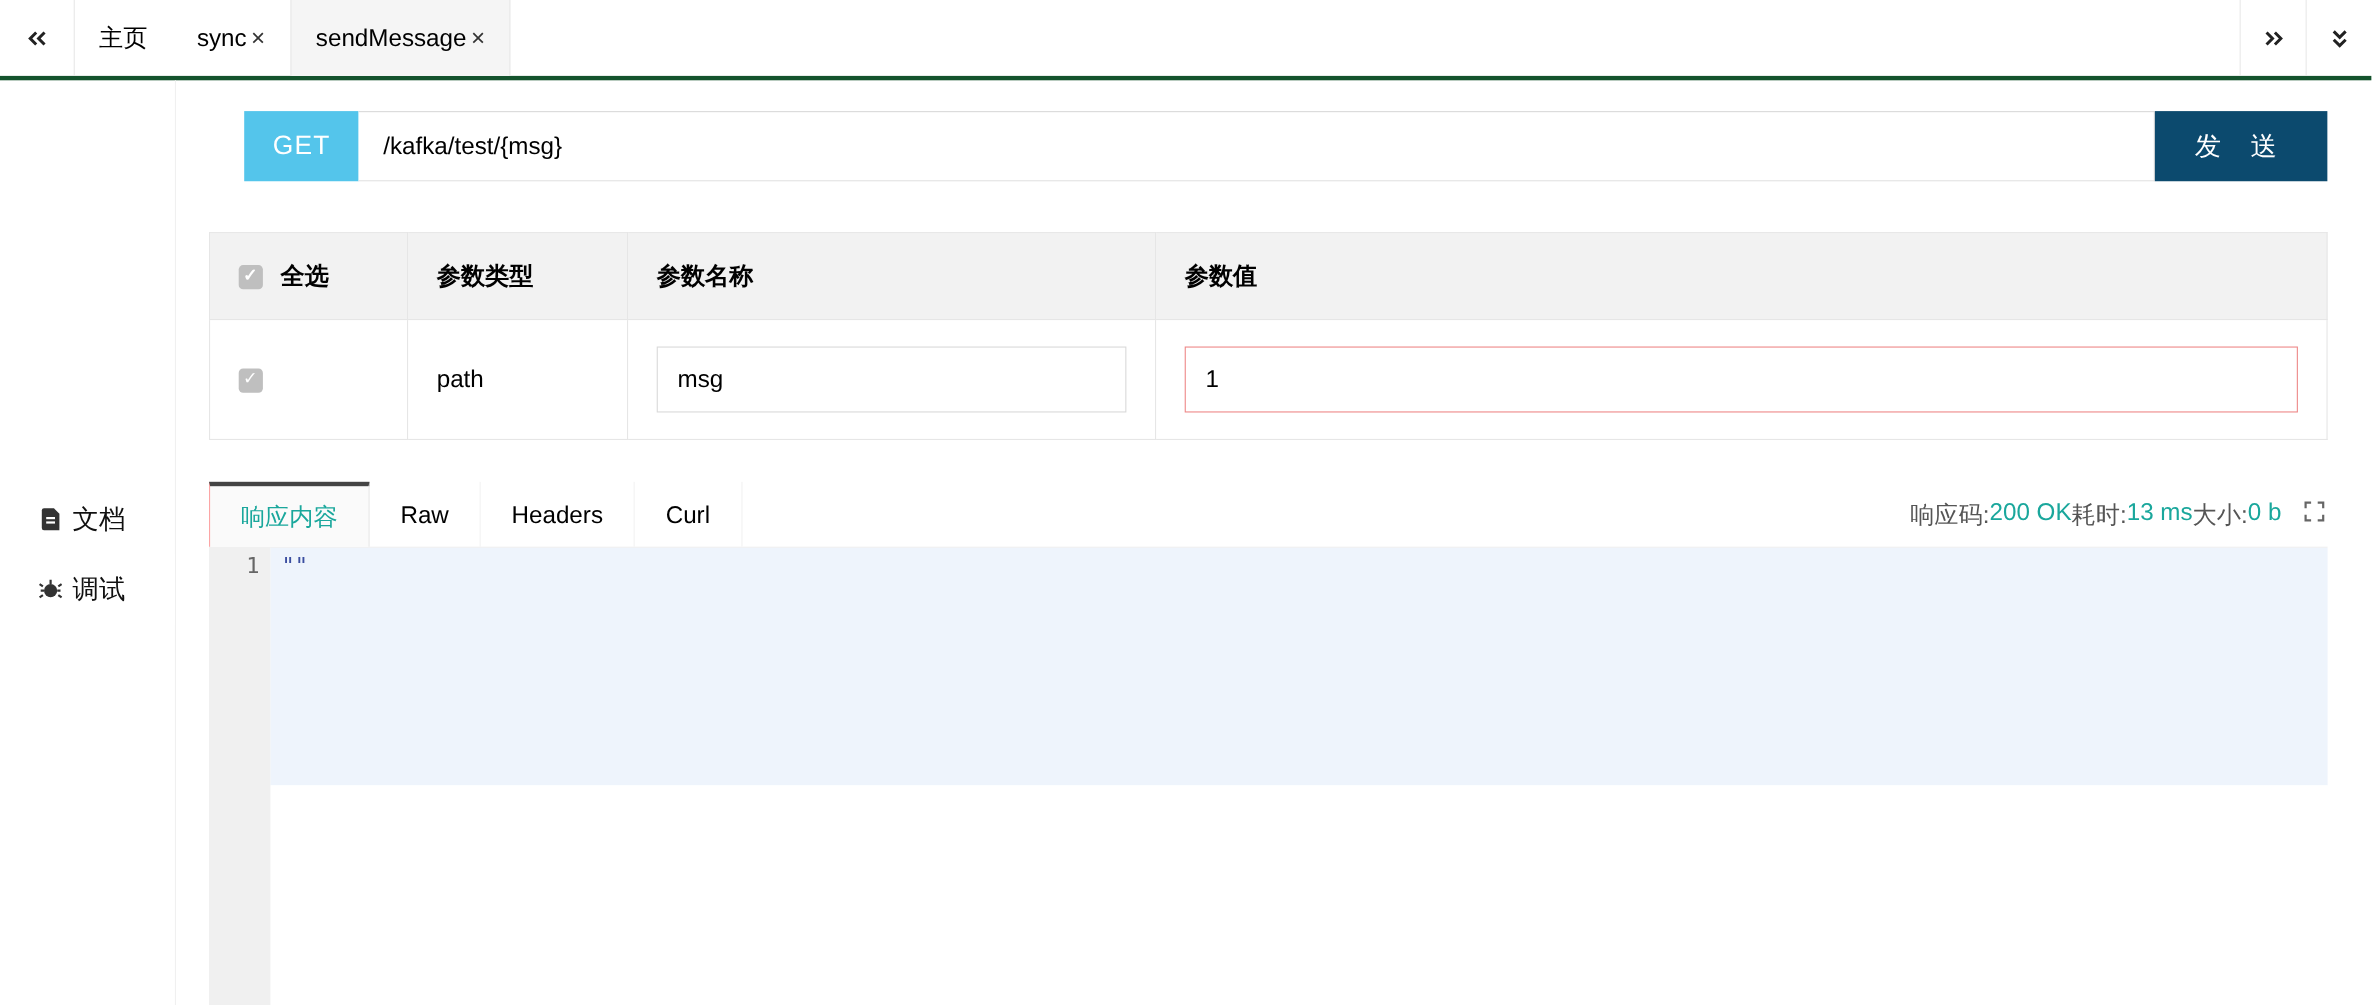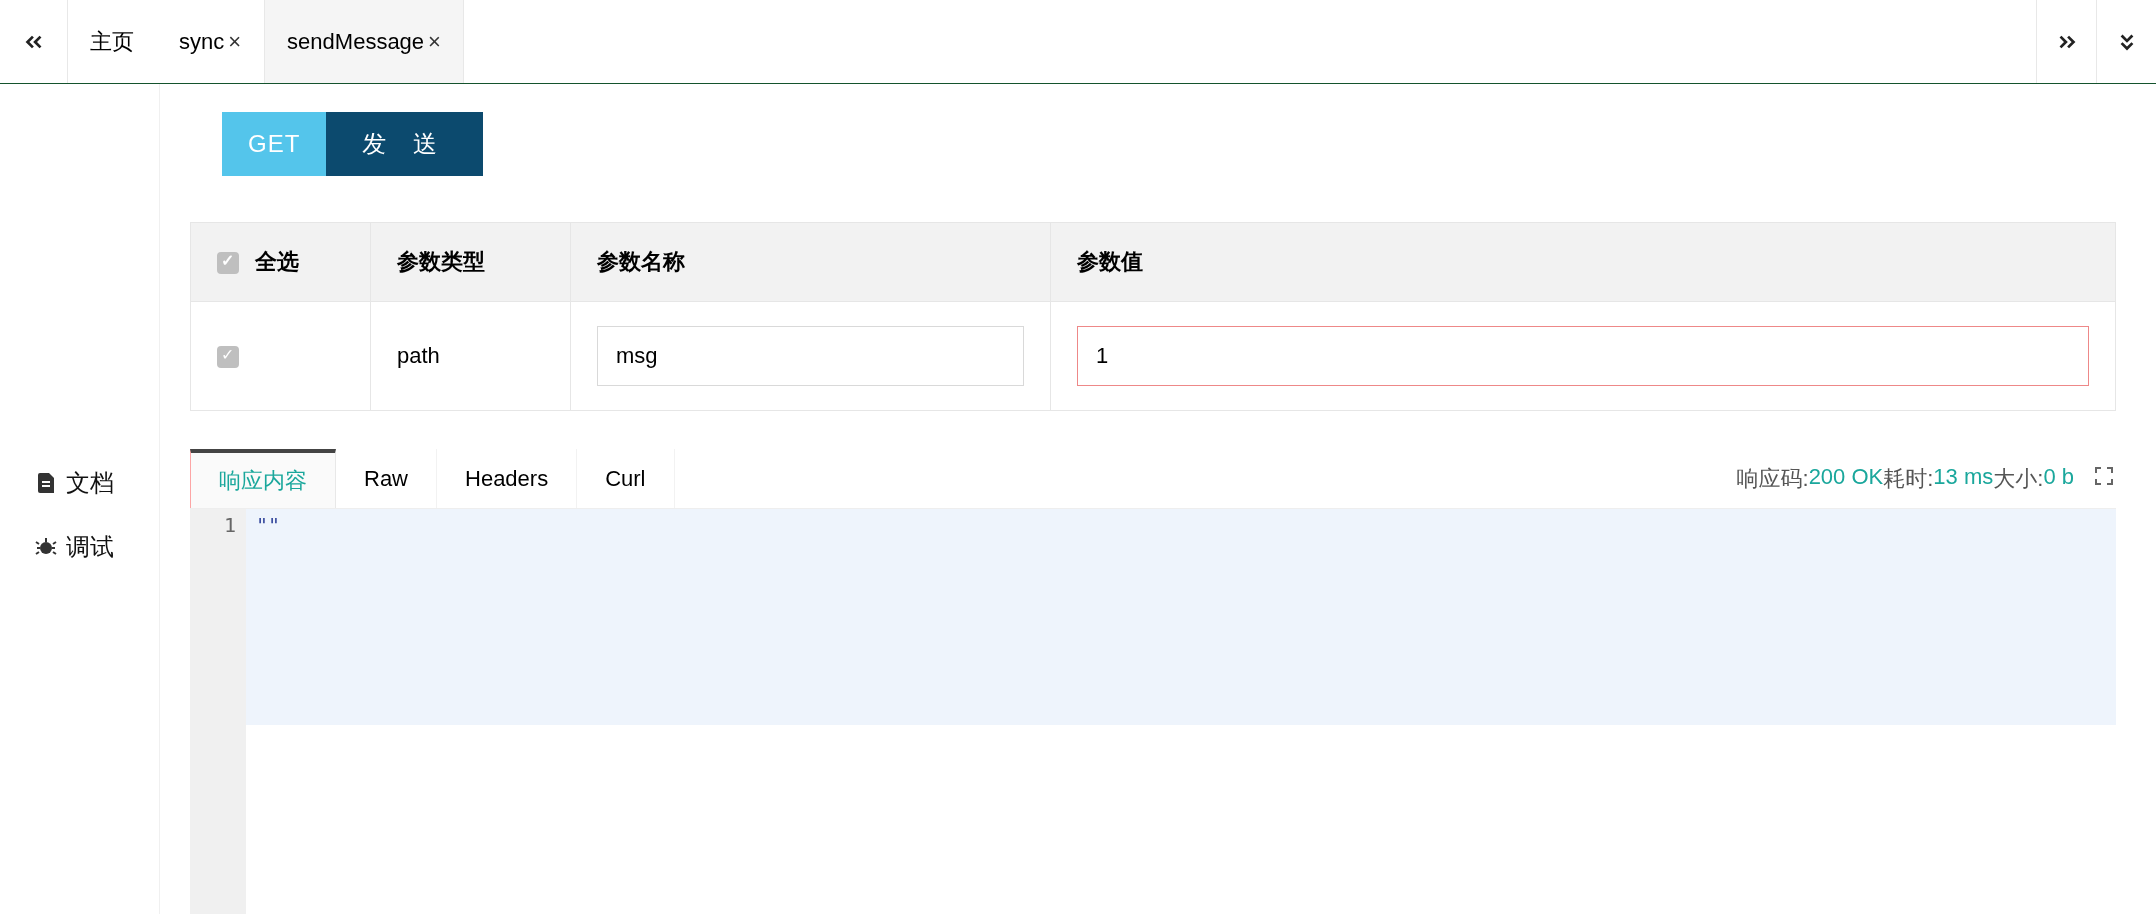--- a/index.html
+++ b/index.html
@@ -8,22 +8,22 @@
       font-size: 18px;
       color: #000;
       background: #fff;
       width: 2156px;
       height: 914px;
       overflow: hidden;
     }
     .top-tabs {
       display: flex;
       align-items: stretch;
-      height: 84px;
-      border-bottom: 1px solid #14532d;
+      height: 73px;
+      border-bottom: 4px solid #14532d;
     }
     .top-tabs .scroll-left {
       width: 68px;
       display: flex;
       align-items: center;
       justify-content: center;
       border-right: 1px solid #e8e8e8;
       cursor: pointer;
     }
     .top-tabs .scroll-right, .top-tabs .collapse-btn {
@@ -280,20 +280,21 @@
         </svg>
       <span>调试</span>
     </div>
   </div>
 
   <div class="main">
     <div class="req-bar">
       <div class="method">
         <span>GET</span>
       </div>
+      <input class="url-input" value="/kafka/test/{msg}" style="">
       <button class="send-btn">发 送</button>
     </div>
 
     <table class="params-table">
       <thead>
         <tr>
           <th style="width:180px;">
             <span class="cb"></span><span>全选</span>
           </th>
           <th style="width:200px;">参数类型</th>

